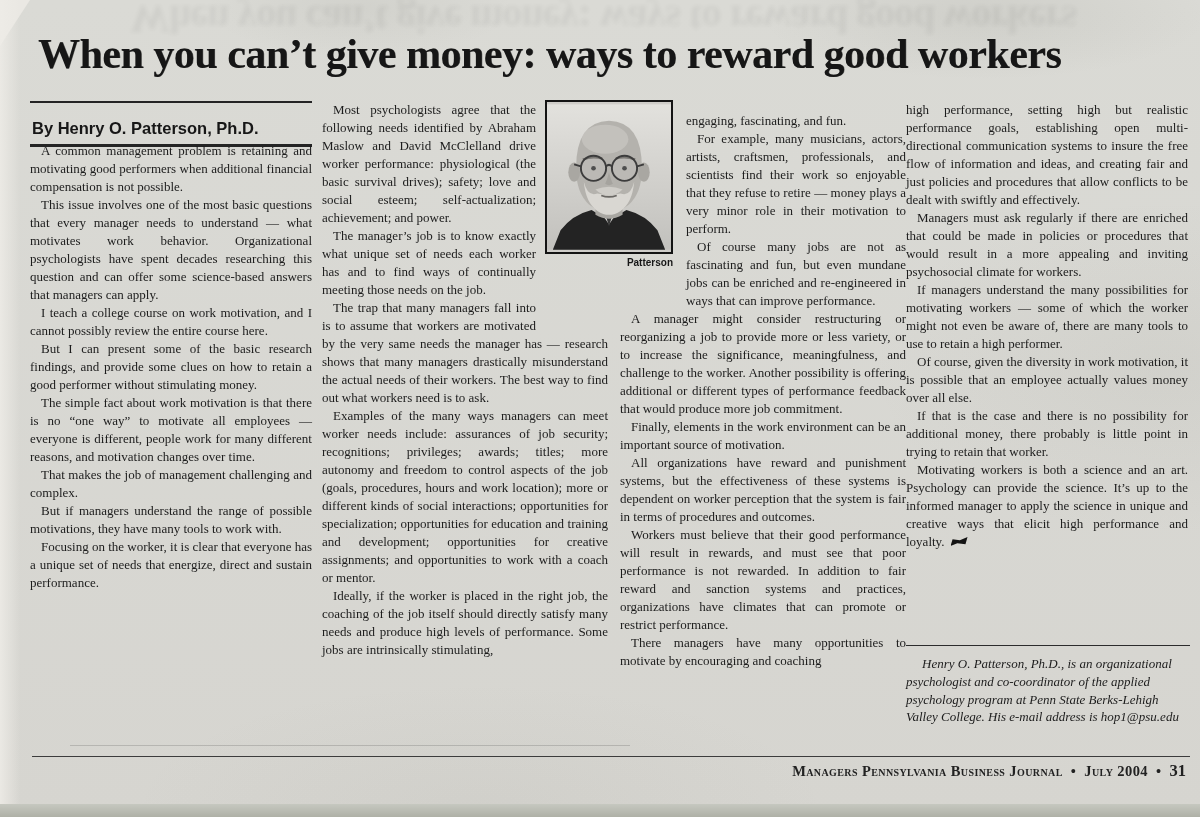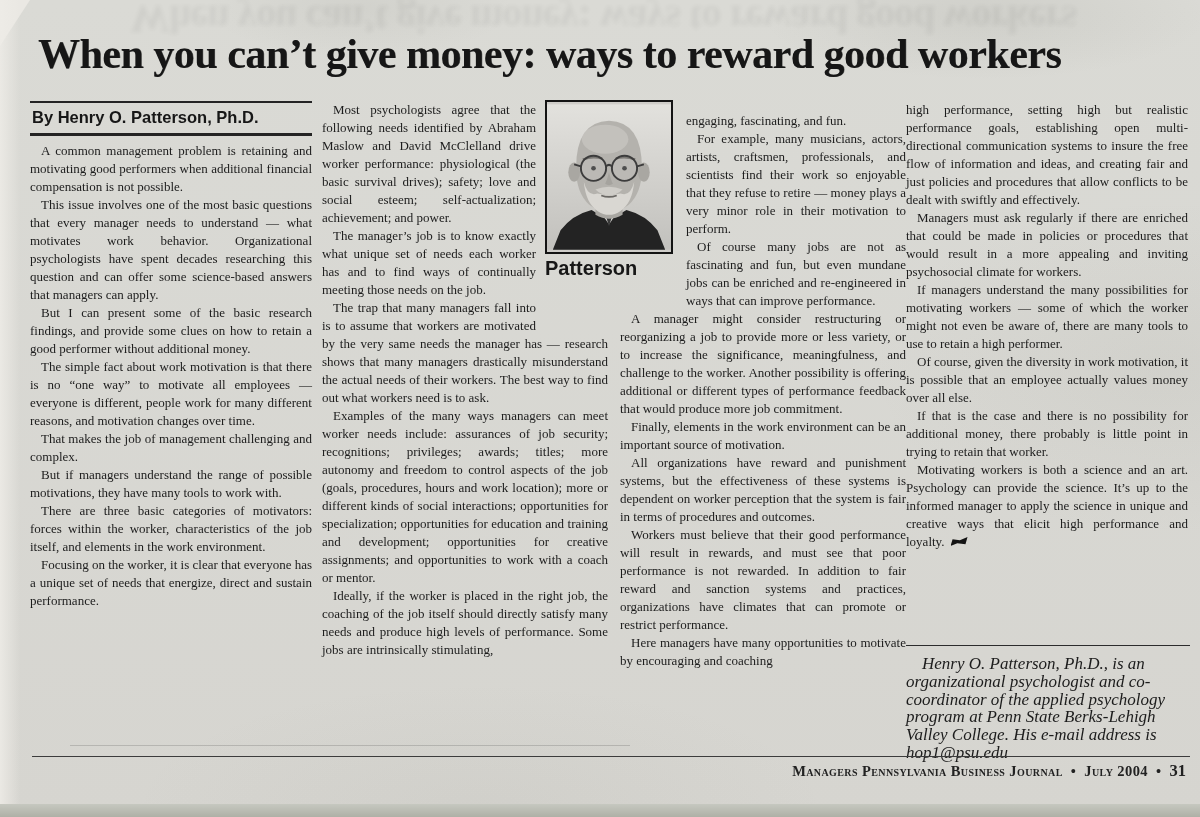--- a/index.html
+++ b/index.html
@@ -34,21 +34,21 @@
   
   .headline{
     position:absolute;left:38px;top:30px;width:1140px;margin:0;
     font-size:42px;font-weight:bold;letter-spacing:-0.5px;white-space:nowrap;
     color:#161616;text-shadow:0.4px 0.3px 0.4px rgba(20,20,20,0.55);
   }
   
   .byline-box{
     position:absolute;left:30px;top:101px;width:278px;
     border-top:2px solid #242424;border-bottom:3px solid #242424;
-    padding:5px 2px 6px 2px;
+    padding:16px 2px 6px 2px;
     font-family:"Liberation Sans",sans-serif;font-weight:bold;font-size:16.5px;
     color:#171717;
   }
   
   .col{position:absolute;font-size:13px;line-height:18px;text-align:justify;}
   .col p{margin:0;text-indent:11px;}
   .continued p:first-of-type{text-indent:0;}
   .col1{left:30px;top:142px;width:282px;}
   .col2{left:322px;top:101px;width:286px;}
   .col3{left:620px;top:112px;width:286px;}
@@ -56,34 +56,34 @@
   .spacer-right{float:right;width:72px;height:228px;}
   .spacer-left{float:left;width:66px;height:192px;}
   
   .photo{position:absolute;left:545px;top:100px;width:128px;margin:0;}
   .photo-frame{
     width:128px;height:154px;box-sizing:border-box;
     border:2px solid #141414;background:#cfcdc9;overflow:hidden;
   }
   .photo-frame svg{display:block;width:100%;height:100%;}
   .photo-caption{
-    margin-top:3px;text-align:left;
-    font-family:"Liberation Sans",sans-serif;font-weight:bold;font-size:20px;color:#171717;
+    margin-top:3px;text-align:right;
+    font-family:"Liberation Sans",sans-serif;font-weight:bold;font-size:10px;color:#171717;
   }
   
   .end-mark{
     display:inline-block;width:17px;height:9px;margin-left:6px;
     background:#141414;vertical-align:baseline;
     clip-path:polygon(0 100%, 12% 25%, 55% 35%, 100% 0, 88% 80%, 40% 70%);
   }
   
   .bio{
     position:absolute;left:906px;top:645px;width:284px;
     border-top:1.5px solid #2c2c2c;padding-top:9px;
-    font-style:italic;font-size:17px;line-height:17.8px;
+    font-style:italic;font-size:13px;line-height:17.8px;
   }
   .bio p{margin:0;text-indent:16px;}
   
   .footer-rule{position:absolute;left:32px;top:756px;width:1158px;border-top:1.4px solid #3c3c3c;}
   .faint-rule{position:absolute;left:70px;top:745px;width:560px;border-top:1px solid rgba(70,70,70,0.22);}
   .footer{
     position:absolute;right:14px;top:761px;
     font-variant:small-caps;font-weight:bold;font-size:14.5px;letter-spacing:0.4px;
     color:#222;
   }
@@ -99,25 +99,25 @@
   <div class="corner-tear"></div>
   <div class="left-edge"></div>
 
   <h1 class="headline">When you can’t give money: ways to reward good workers</h1>
 
   <div class="byline-box">By Henry O. Patterson, Ph.D.</div>
 
   <div class="col col1">
       <p>A common management problem is retaining and motivating good performers when additional financial compensation is not possible.</p>
       <p>This issue involves one of the most basic questions that every manager needs to understand — what motivates work behavior. Organizational psychologists have spent decades researching this question and can offer some science-based answers that managers can apply.</p>
-      <p>But I can present some of the basic research findings, and provide some clues on how to retain a good performer without additional money.</p>
+      <p>I teach a college course on work motivation, and I cannot possibly review the entire course here.</p>
+      <p>But I can present some of the basic research findings, and provide some clues on how to retain a good performer without stimulating money.</p>
       <p>The simple fact about work motivation is that there is no “one way” to motivate all employees — everyone is different, people work for many different reasons, and motivation changes over time.</p>
       <p>That makes the job of management challenging and complex.</p>
       <p>But if managers understand the range of possible motivations, they have many tools to work with.</p>
-      <p>There are three basic categories of motivators: forces within the worker, characteristics of the job itself, and elements in the work environment.</p>
       <p>Focusing on the worker, it is clear that everyone has a unique set of needs that energize, direct and sustain performance.</p>
     </div>
 
   <div class="col col2">
     <div class="spacer-right"></div>
   <p>Most psychologists agree that the following needs identified by Abraham Maslow and David McClelland drive worker performance: physiological (the basic survival drives); safety; love and social esteem; self-actualization; achievement; and power.</p>
       <p>The manager’s job is to know exactly what unique set of needs each worker has and to find ways of continually meeting those needs on the job.</p>
       <p>The trap that many managers fall into is to assume that workers are motivated by the very same needs the manager has — research shows that many managers drastically misunderstand the actual needs of their workers. The best way to find out what workers need is to ask.</p>
       <p>Examples of the many ways managers can meet worker needs include: assurances of job security; recognitions; privileges; awards; titles; more autonomy and freedom to control aspects of the job (goals, procedures, hours and work location); more or different kinds of social interactions; opportunities for specialization; opportunities for education and training and development; opportunities for creative assignments; and opportunities to work with a coach or mentor.</p>
       <p>Ideally, if the worker is placed in the right job, the coaching of the job itself should directly satisfy many needs and produce high levels of performance. Some jobs are intrinsically stimulating,</p>
@@ -125,21 +125,21 @@
 
   <div class="col col3 continued">
     <div class="spacer-left"></div>
   <p>engaging, fascinating, and fun.</p>
       <p>For example, many musicians, actors, artists, craftsmen, professionals, and scientists find their work so enjoyable that they refuse to retire — money plays a very minor role in their motivation to perform.</p>
       <p>Of course many jobs are not as fascinating and fun, but even mundane jobs can be enriched and re-engineered in ways that can improve performance.</p>
       <p>A manager might consider restructuring or reorganizing a job to provide more or less variety, or to increase the significance, meaningfulness, and challenge to the worker. Another possibility is offering additional or different types of performance feedback that would produce more job commitment.</p>
       <p>Finally, elements in the work environment can be an important source of motivation.</p>
       <p>All organizations have reward and punishment systems, but the effectiveness of these systems is dependent on worker perception that the system is fair in terms of procedures and outcomes.</p>
       <p>Workers must believe that their good performance will result in rewards, and must see that poor performance is not rewarded. In addition to fair reward and sanction systems and practices, organizations have climates that can promote or restrict performance.</p>
-      <p>Here managers have many opportunities to motivate by encouraging and coaching</p>
+      <p>There managers have many opportunities to motivate by encouraging and coaching</p>
     </div>
 
   <div class="col col4 continued">
       <p>high performance, setting high but realistic performance goals, establishing open multi-directional communication systems to insure the free flow of information and ideas, and creating fair and just policies and procedures that allow conflicts to be dealt with swiftly and effectively.</p>
       <p>Managers must ask regularly if there are enriched that could be made in policies or procedures that would result in a more appealing and inviting psychosocial climate for workers.</p>
       <p>If managers understand the many possibilities for motivating workers — some of which the worker might not even be aware of, there are many tools to use to retain a high performer.</p>
       <p>Of course, given the diversity in work motivation, it is possible that an employee actually values money over all else.</p>
       <p>If that is the case and there is no possibility for additional money, there probably is little point in trying to retain that worker.</p>
       <p>Motivating workers is both a science and an art. Psychology can provide the science. It’s up to the informed manager to apply the science in unique and creative ways that elicit high performance and loyalty.<span class="end-mark"></span></p>
     </div>

